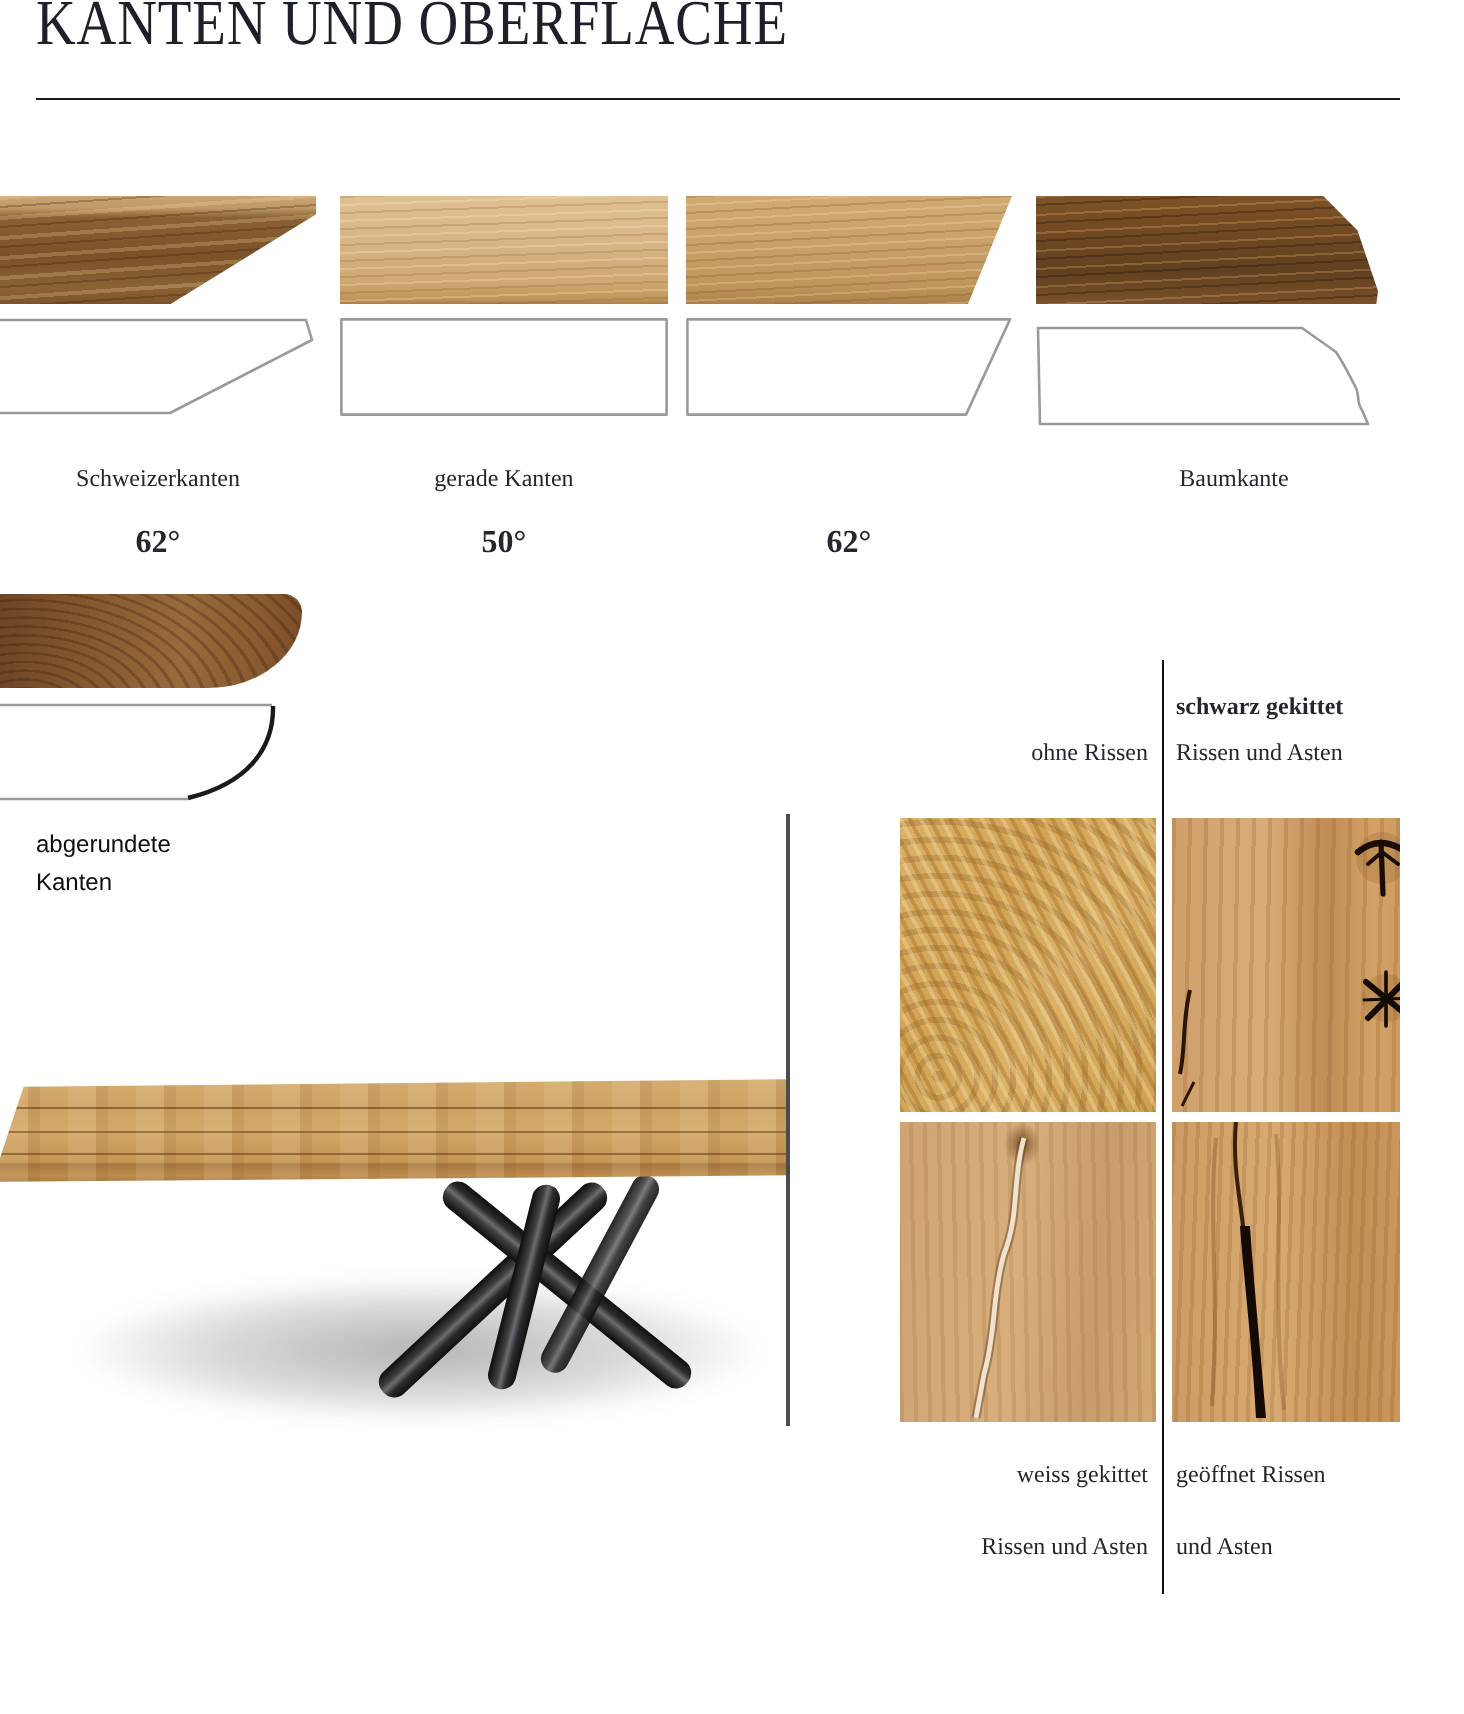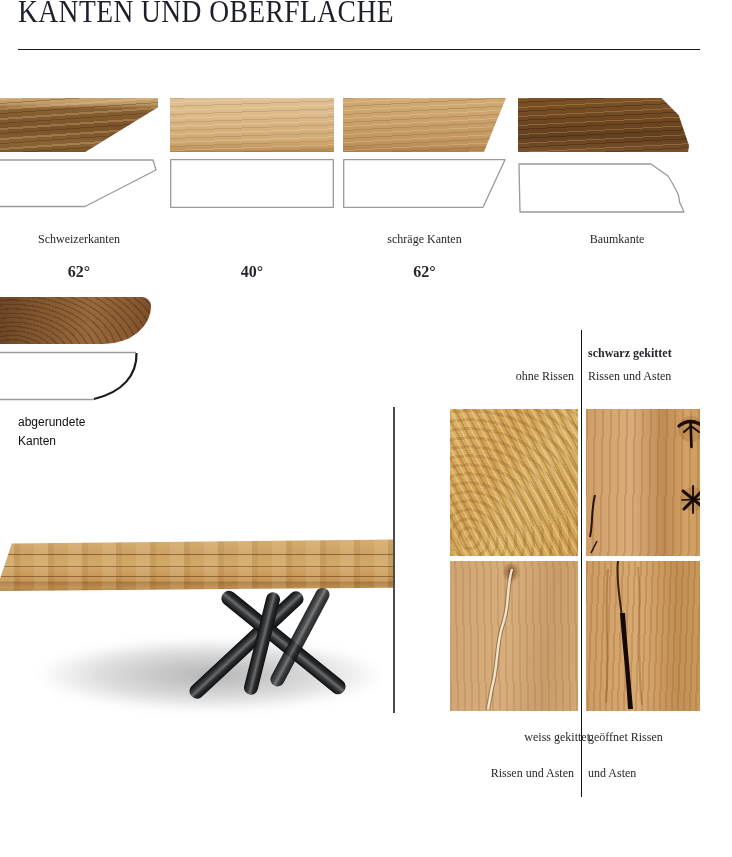--- a/index.html
+++ b/index.html
@@ -70,27 +70,27 @@
   <svg class="abs outline" style="left:0;top:159px;" width="158" height="49" viewBox="0 0 158 49">
     <path class="pro" d="M0 1 L153 1 L156 11 L85 47.5 L0 47.5"></path>
   </svg>
   <div class="abs serif-label" style="left:0;top:232px;width:158px;">Schweizerkanten</div>
   <div class="abs angle" style="left:0;top:263px;width:158px;">62°</div>
 
   <div class="abs wood2" style="left:170px;top:98px;width:164px;height:54px;"></div>
   <svg class="abs outline" style="left:170px;top:159px;" width="164" height="49" viewBox="0 0 164 49">
     <path class="pro" d="M0.7 0.7 H163.3 V48.3 H0.7 Z"></path>
   </svg>
-  <div class="abs angle" style="left:170px;top:263px;width:164px;">40°</div>
+  <div class="abs serif-label" style="left:170px;top:232px;width:164px;">gerade Kanten</div>
+  <div class="abs angle" style="left:170px;top:263px;width:164px;">50°</div>
 
   <div class="abs wood3" style="left:343px;top:98px;width:163px;height:54px;"></div>
   <svg class="abs outline" style="left:343px;top:159px;" width="163" height="49" viewBox="0 0 163 49">
     <path class="pro" d="M0.7 0.7 H162 L140 48.3 H0.7 Z"></path>
   </svg>
-  <div class="abs serif-label" style="left:343px;top:232px;width:163px;">schräge Kanten</div>
   <div class="abs angle" style="left:343px;top:263px;width:163px;">62°</div>
 
   <div class="abs wood4" style="left:518px;top:98px;width:171px;height:54px;"></div>
   <svg class="abs outline" style="left:518px;top:163px;" width="172" height="50" viewBox="0 0 172 50">
     <path class="pro" d="M1 1 H133 L150 13 C154 19 157 25 160 31 C162 35 160 38 163 42 L166 49 H2 Z"></path>
   </svg>
   <div class="abs serif-label" style="left:518px;top:232px;width:198px;">Baumkante</div>
 
   <div class="abs wood5" style="left:0;top:297px;width:151px;height:47px;"></div>
   <svg class="abs outline" style="left:0;top:351px;" width="142" height="50" viewBox="0 0 142 50">
@@ -152,19 +152,19 @@
 
     <div class="abs cellBR" style="left:136px;top:231px;width:129px;height:150px;">
       <svg class="abs" style="left:14px;top:0;" width="46" height="150" viewBox="0 0 46 150">
         <path d="M8 8 C4 50 10 90 6 142" fill="none" stroke="rgba(120,70,30,.35)" stroke-width="2"></path>
         <path d="M38 6 C42 48 36 88 42 144" fill="none" stroke="rgba(120,70,30,.30)" stroke-width="2"></path>
         <path d="M18 0 C16 20 20 38 22 56" fill="none" stroke="#3a2008" stroke-width="2"></path>
         <path d="M20 52 C22 80 26 110 28 148 L33 148 C30 112 27 82 25 52 Z" fill="#140a03"></path>
       </svg>
     </div>
 
-    <div class="abs serif-label" style="left:16px;top:400px;width:124px;text-align:right;">weiss gekittet</div>
+    <div class="abs serif-label" style="left:0;top:400px;width:124px;text-align:right;">weiss gekittet</div>
     <div class="abs serif-label" style="left:0;top:436px;width:124px;text-align:right;">Rissen und Asten</div>
     <div class="abs serif-label" style="left:138px;top:400px;text-align:right;">geöffnet Rissen</div>
     <div class="abs serif-label" style="left:138px;top:436px;text-align:center;">und Asten</div>
   </div>
 
 </div>
 
 </body></html>

